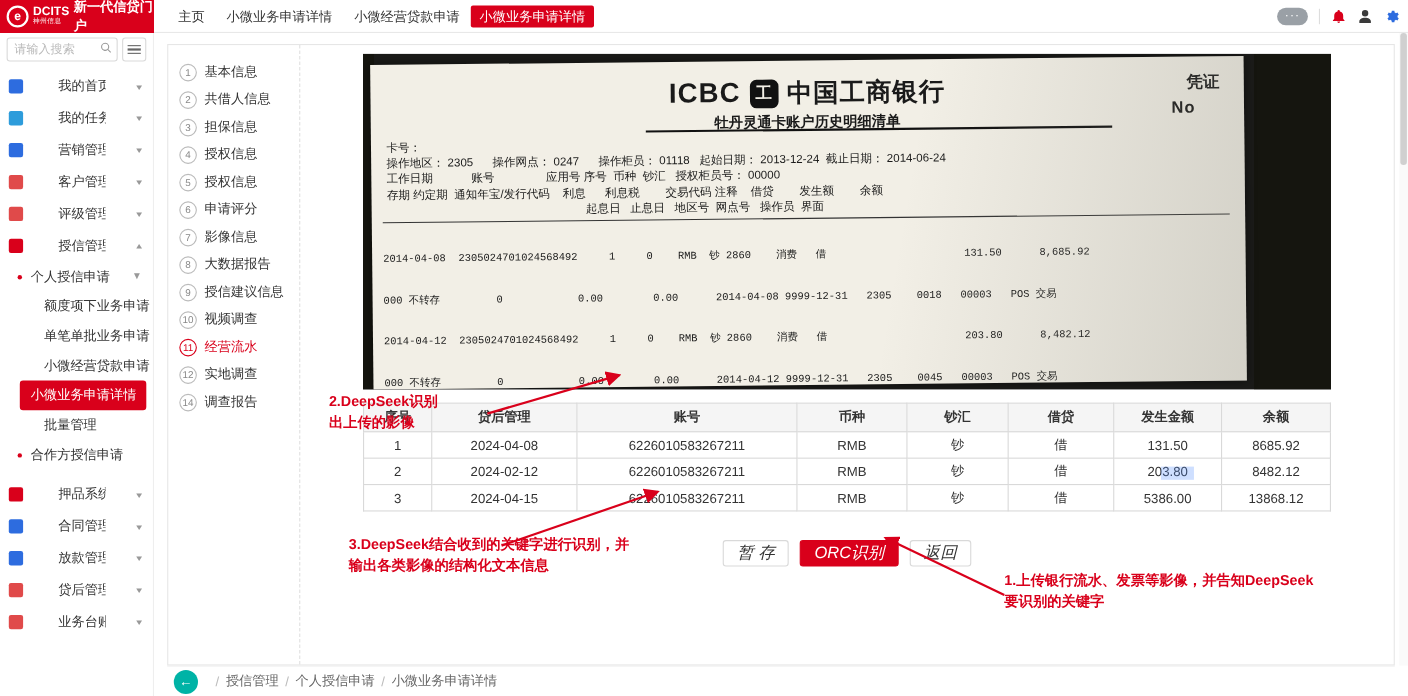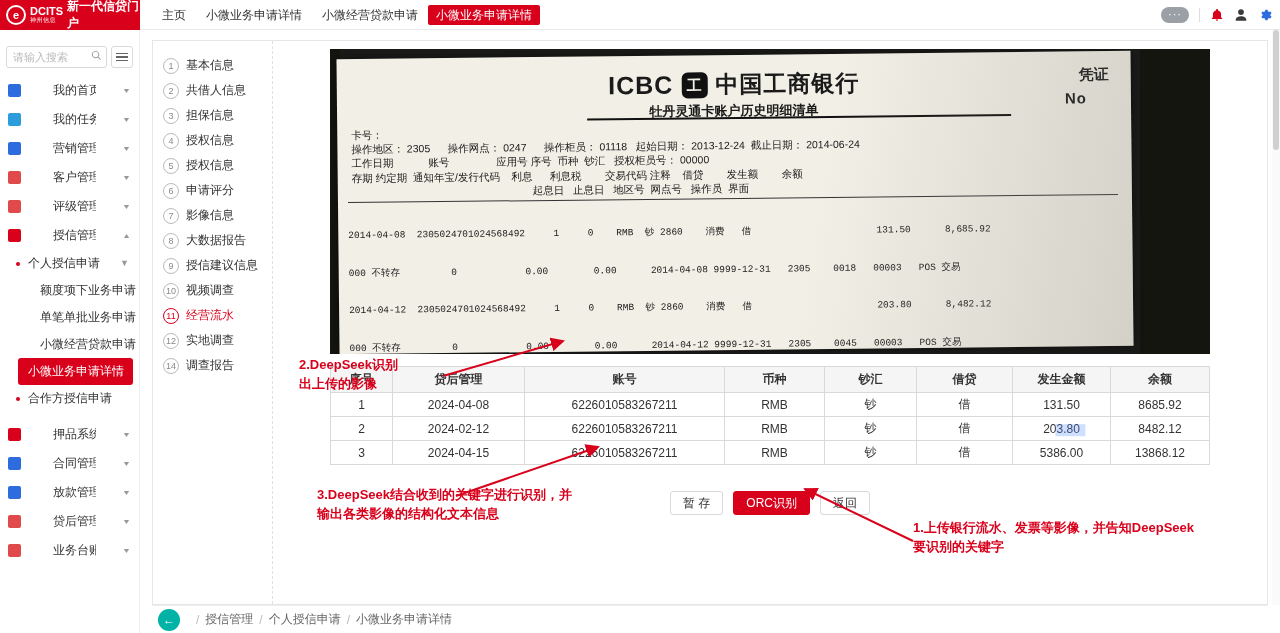--- a/index.html
+++ b/index.html
@@ -76,21 +76,21 @@
   .icon-bell, .icon-user, .icon-gear { width: 14px; height: 14px; display:inline-block; }
 
   
   .layout { display: flex; height: 603px; }
 
   
   .sidebar {
     width: 140px; flex: none;
     background: #fff;
     border-right: 1px solid #eee;
-    padding-top: 16px;
+    padding-top: 4px;
     overflow: hidden;
   }
   .search-row {
     display: flex; align-items: center;
     padding: 0 6px 8px 6px;
   }
   .search-box {
     flex: 1; height: 22px;
     border: 1px solid #d9d9d9; border-radius: 3px;
     display: flex; align-items: center;
@@ -263,22 +263,22 @@
     width:30px; height:12px; transform: translate(-22%, -40%);
     background: rgba(80,140,255,.28);
   }
 
   .btn-row {
     display: flex; justify-content: center; gap: 10px;
     margin-top: 26px;
   }
   .btn {
     height: 24px; line-height: 22px; padding: 0 12px;
-    border-radius: 3px; font-size: 12px; cursor: pointer;
-    border: 1px solid #d9d9d9; background: #fff; color: #333;
+    border-radius: 3px; font-size: 15px; cursor: pointer;
+    border: 1px solid #d9d9d9; background: #fff; color: #333; font-style: italic;
   }
   .btn.primary { background: #d9001b; border-color: #d9001b; color: #fff; }
   .btn.ghost { background: #fff; }
 
   
   .anno {
     position: absolute;
     color: #d9001b;
     font-size: 13px;
     font-weight: bold;
@@ -410,20 +410,21 @@
 
     <div class="sub-item">
       <span class="dot"></span>
       <span>个人授信申请</span>
       <span class="chev-sm">▼</span>
     </div>
     <div class="sub-item lvl2">额度项下业务申请</div>
     <div class="sub-item lvl2">单笔单批业务申请</div>
     <div class="sub-item lvl2">小微经营贷款申请</div>
     <div class="sub-item selected">小微业务申请详情</div>
+    <div class="sub-item lvl2">批量管理</div>
     <div class="sub-item">
       <span class="dot"></span>
       <span>合作方授信申请</span>
     </div>
 
     <div style="height:8px"></div>
 
     <div class="menu-item">
       <span class="mi-ico" style="background:#d9001b"></span>
       <span class="mi-label">押品系统</span>

